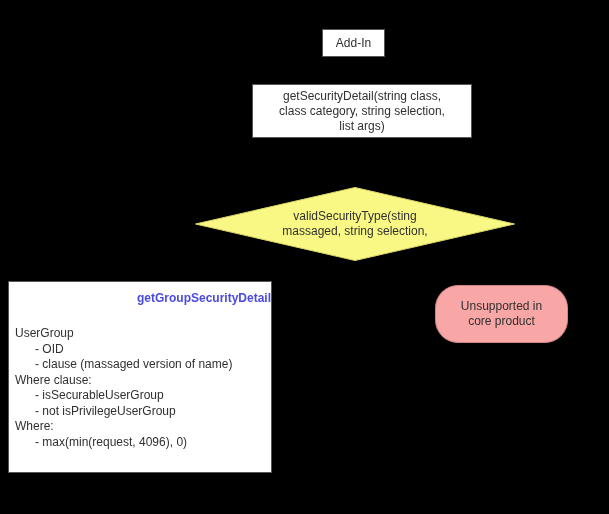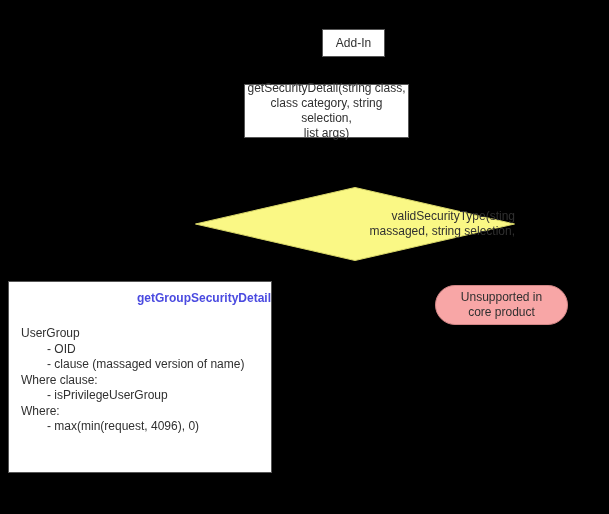--- a/index.html
+++ b/index.html
@@ -26,42 +26,42 @@
     flex-direction: column;
     align-items: center;
     justify-content: center;
     text-align: center;
     line-height: 15px;
   }
   .node-addin {
     left: 322px; top: 13px; width: 63px; height: 28px; margin-top: 16px;
   }
   .node-getsec {
-    left: 244px; top: 84px; width: 165px; height: 54px;
+    left: 252px; top: 84px; width: 220px; height: 54px;
   }
   .diamond-wrap {
     position: absolute;
     left: 195px; top: 187px; width: 320px; height: 74px;
   }
   .diamond-wrap svg {
     position: absolute;
     left: 0; top: 0;
     display: block;
   }
   .diamond-wrap polygon {
     fill: var(--diamond-fill, #faf885);
     stroke: var(--diamond-border, #d8d668);
     stroke-width: 1;
   }
   .diamond-label {
     position: absolute;
     left: 0; top: 0; width: 100%; height: 100%;
     display: flex;
     flex-direction: column;
-    align-items: flex-end;
+    align-items: center;
     justify-content: center;
     text-align: center;
     line-height: 15px;
   }
   .node-detail {
     position: absolute;
     box-sizing: border-box;
     left: 8px; top: 281px; width: 264px; height: 192px;
     background: var(--node-fill, #fff);
     border: 1px solid var(--node-border, #565656);
@@ -69,31 +69,31 @@
   }
   .node-detail .detail-title {
     margin-top: 9px;
     margin-bottom: 20px;
     text-align: right;
     color: var(--link-blue, #4a4ae0);
     line-height: 15px;
     font-weight: bold;
   }
   .node-detail .line {
-    padding-left: 12px;
+    padding-left: 6px;
     line-height: 15.5px;
     white-space: nowrap;
   }
   .node-detail .line.indent {
-    padding-left: 38px;
+    padding-left: 26px;
   }
   .node-pink {
     position: absolute;
     box-sizing: border-box;
-    left: 435px; top: 285px; width: 133px; height: 40px;
+    left: 435px; top: 285px; width: 133px; height: 58px;
     background: var(--pink-fill, #f8a6a6);
     border: 1px solid var(--pink-border, #d08585);
     border-radius: 23px;
     display: flex;
     flex-direction: column;
     align-items: center;
     justify-content: center;
     text-align: center;
     line-height: 15px;
   }
@@ -122,21 +122,22 @@
       <span>massaged, string selection,</span>
     </div>
   </div>
 
   <div class="node-detail">
     <div class="detail-title">getGroupSecurityDetail</div>
     <div class="line">UserGroup</div>
     <div class="line indent">- OID</div>
     <div class="line indent">- clause (massaged version of name)</div>
     <div class="line">Where clause:</div>
-    <div class="line indent">- isPrivilegeUserGroup</div>
+    <div class="line indent">- isSecurableUserGroup</div>
+    <div class="line indent">- not isPrivilegeUserGroup</div>
     <div class="line">Where:</div>
     <div class="line indent">- max(min(request, 4096), 0)</div>
   </div>
 
   <div class="node-pink">
     <span>Unsupported in</span>
     <span>core product</span>
   </div>
 
 </div>

